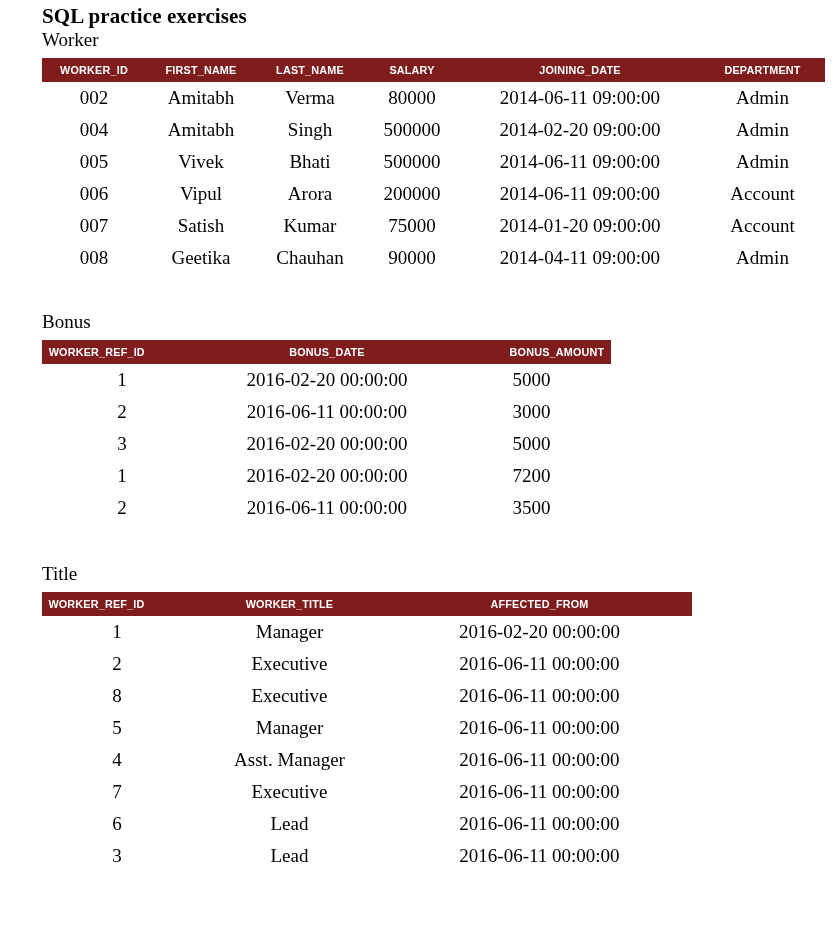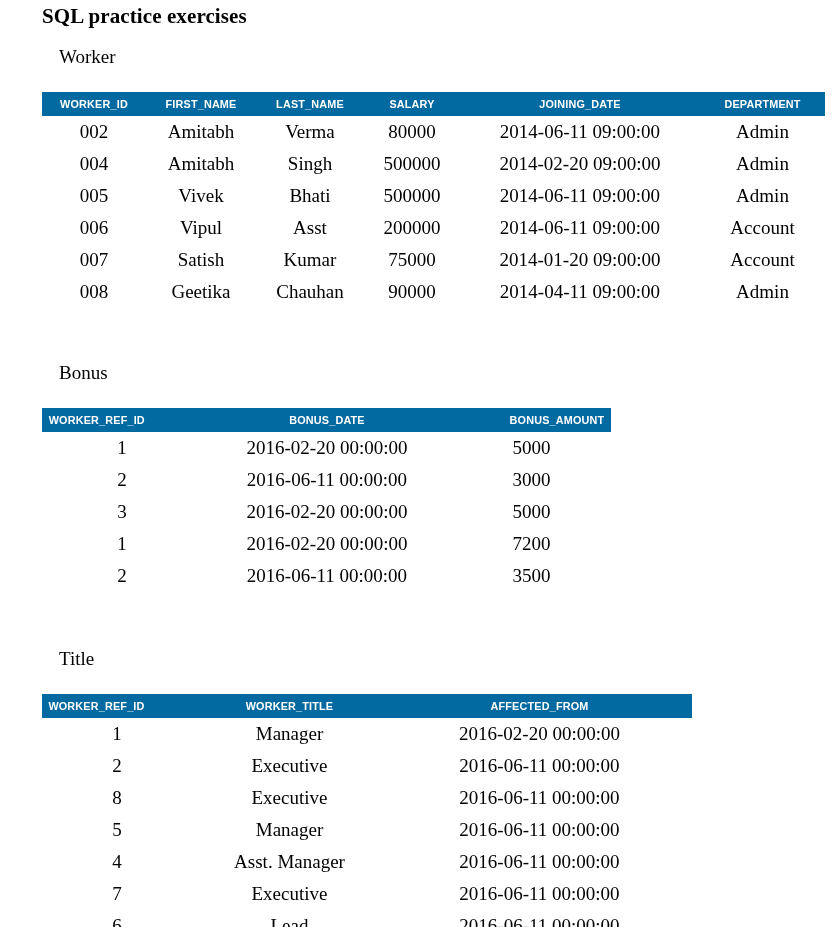--- a/index.html
+++ b/index.html
@@ -28,32 +28,32 @@
     line-height: 24px;
     margin: 0;
     padding: 4px 0 0 42px;
     letter-spacing: 0.1px;
   }
   .section-label {
     font-family: "Liberation Serif", "DejaVu Serif", serif;
     font-size: 19px;
     line-height: 23px;
     padding-left: 42px;
-    margin: 17px;
+    margin: 0;
   }
   .tbl-wrap {
     padding-left: 42px;
   }
   table.sql-table {
     border-collapse: collapse;
     border-spacing: 0;
     table-layout: fixed;
   }
   table.sql-table thead tr {
-    background: #0369a1;
+    background: #7f1d1d;
   }
   table.sql-table thead th {
     color: #ffffff;
     font-family: "Liberation Sans", "DejaVu Sans", sans-serif;
     font-weight: bold;
     font-size: 11.5px;
     letter-spacing: 0.2px;
     padding: 4px 4px 5px 4px;
     height: 15px;
     white-space: nowrap;
@@ -150,21 +150,21 @@
             <td>005</td>
             <td>Vivek</td>
             <td>Bhati</td>
             <td>500000</td>
             <td>2014-06-11 09:00:00</td>
             <td>Admin</td>
           </tr>
           <tr>
             <td>006</td>
             <td>Vipul</td>
-            <td>Asst</td>
+            <td>Arora</td>
             <td>200000</td>
             <td>2014-06-11 09:00:00</td>
             <td>Account</td>
           </tr>
           <tr>
             <td>007</td>
             <td>Satish</td>
             <td>Kumar</td>
             <td>75000</td>
             <td>2014-01-20 09:00:00</td>

